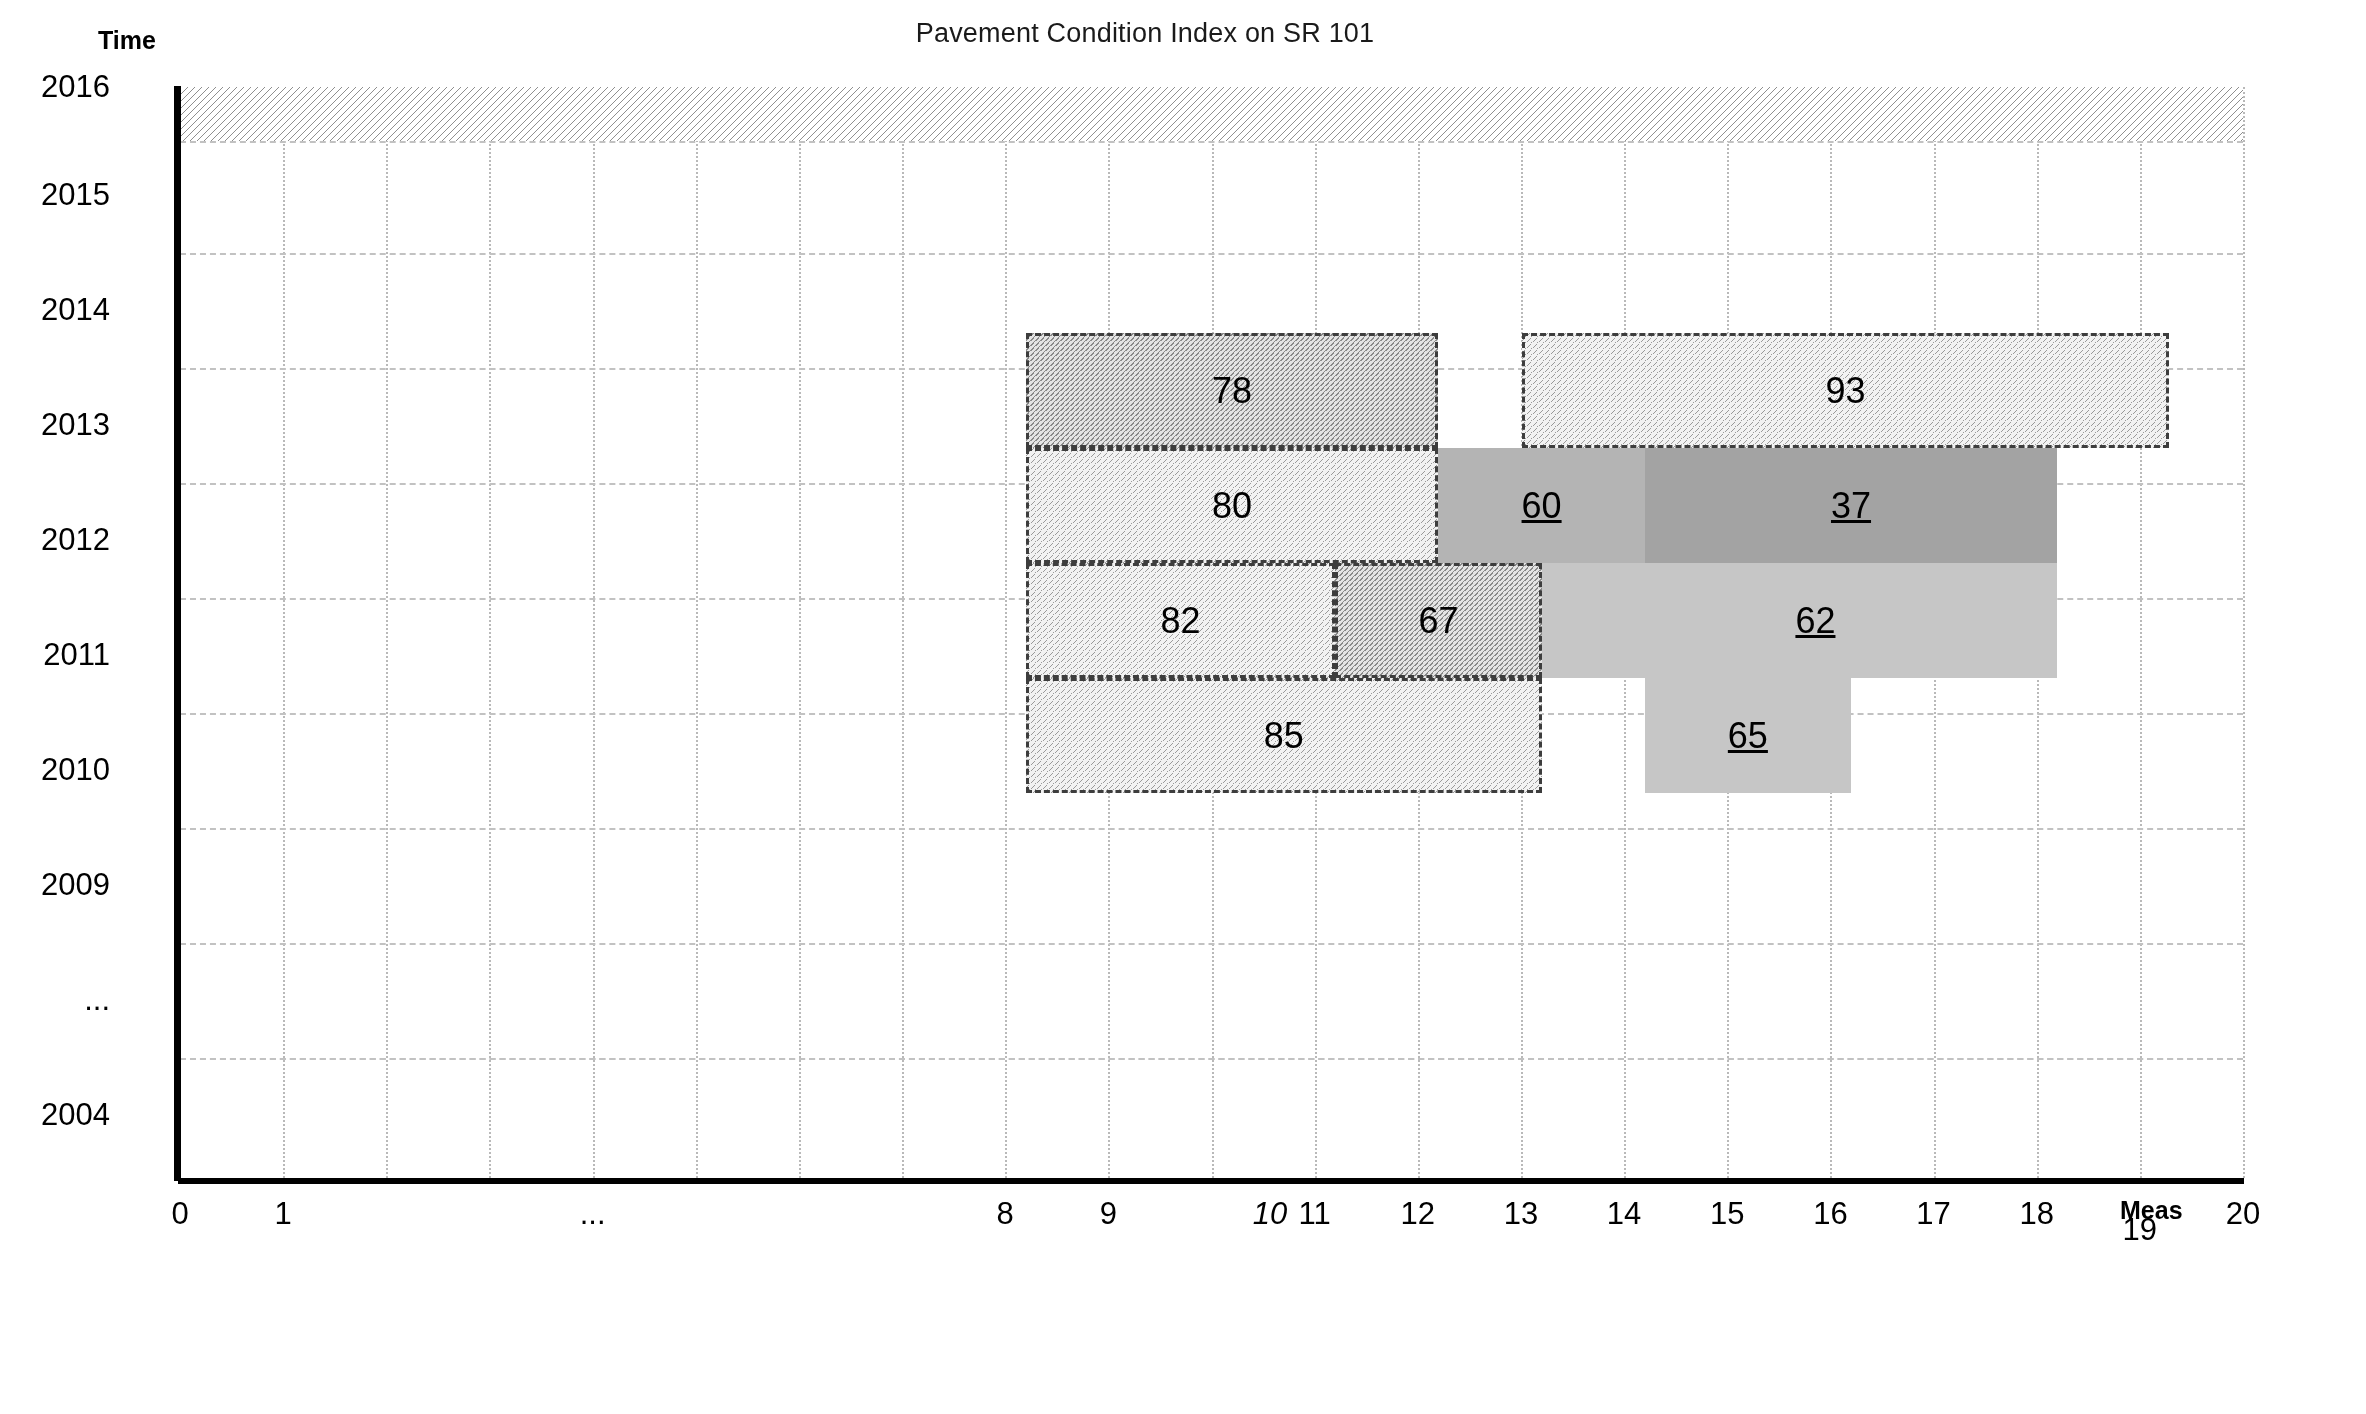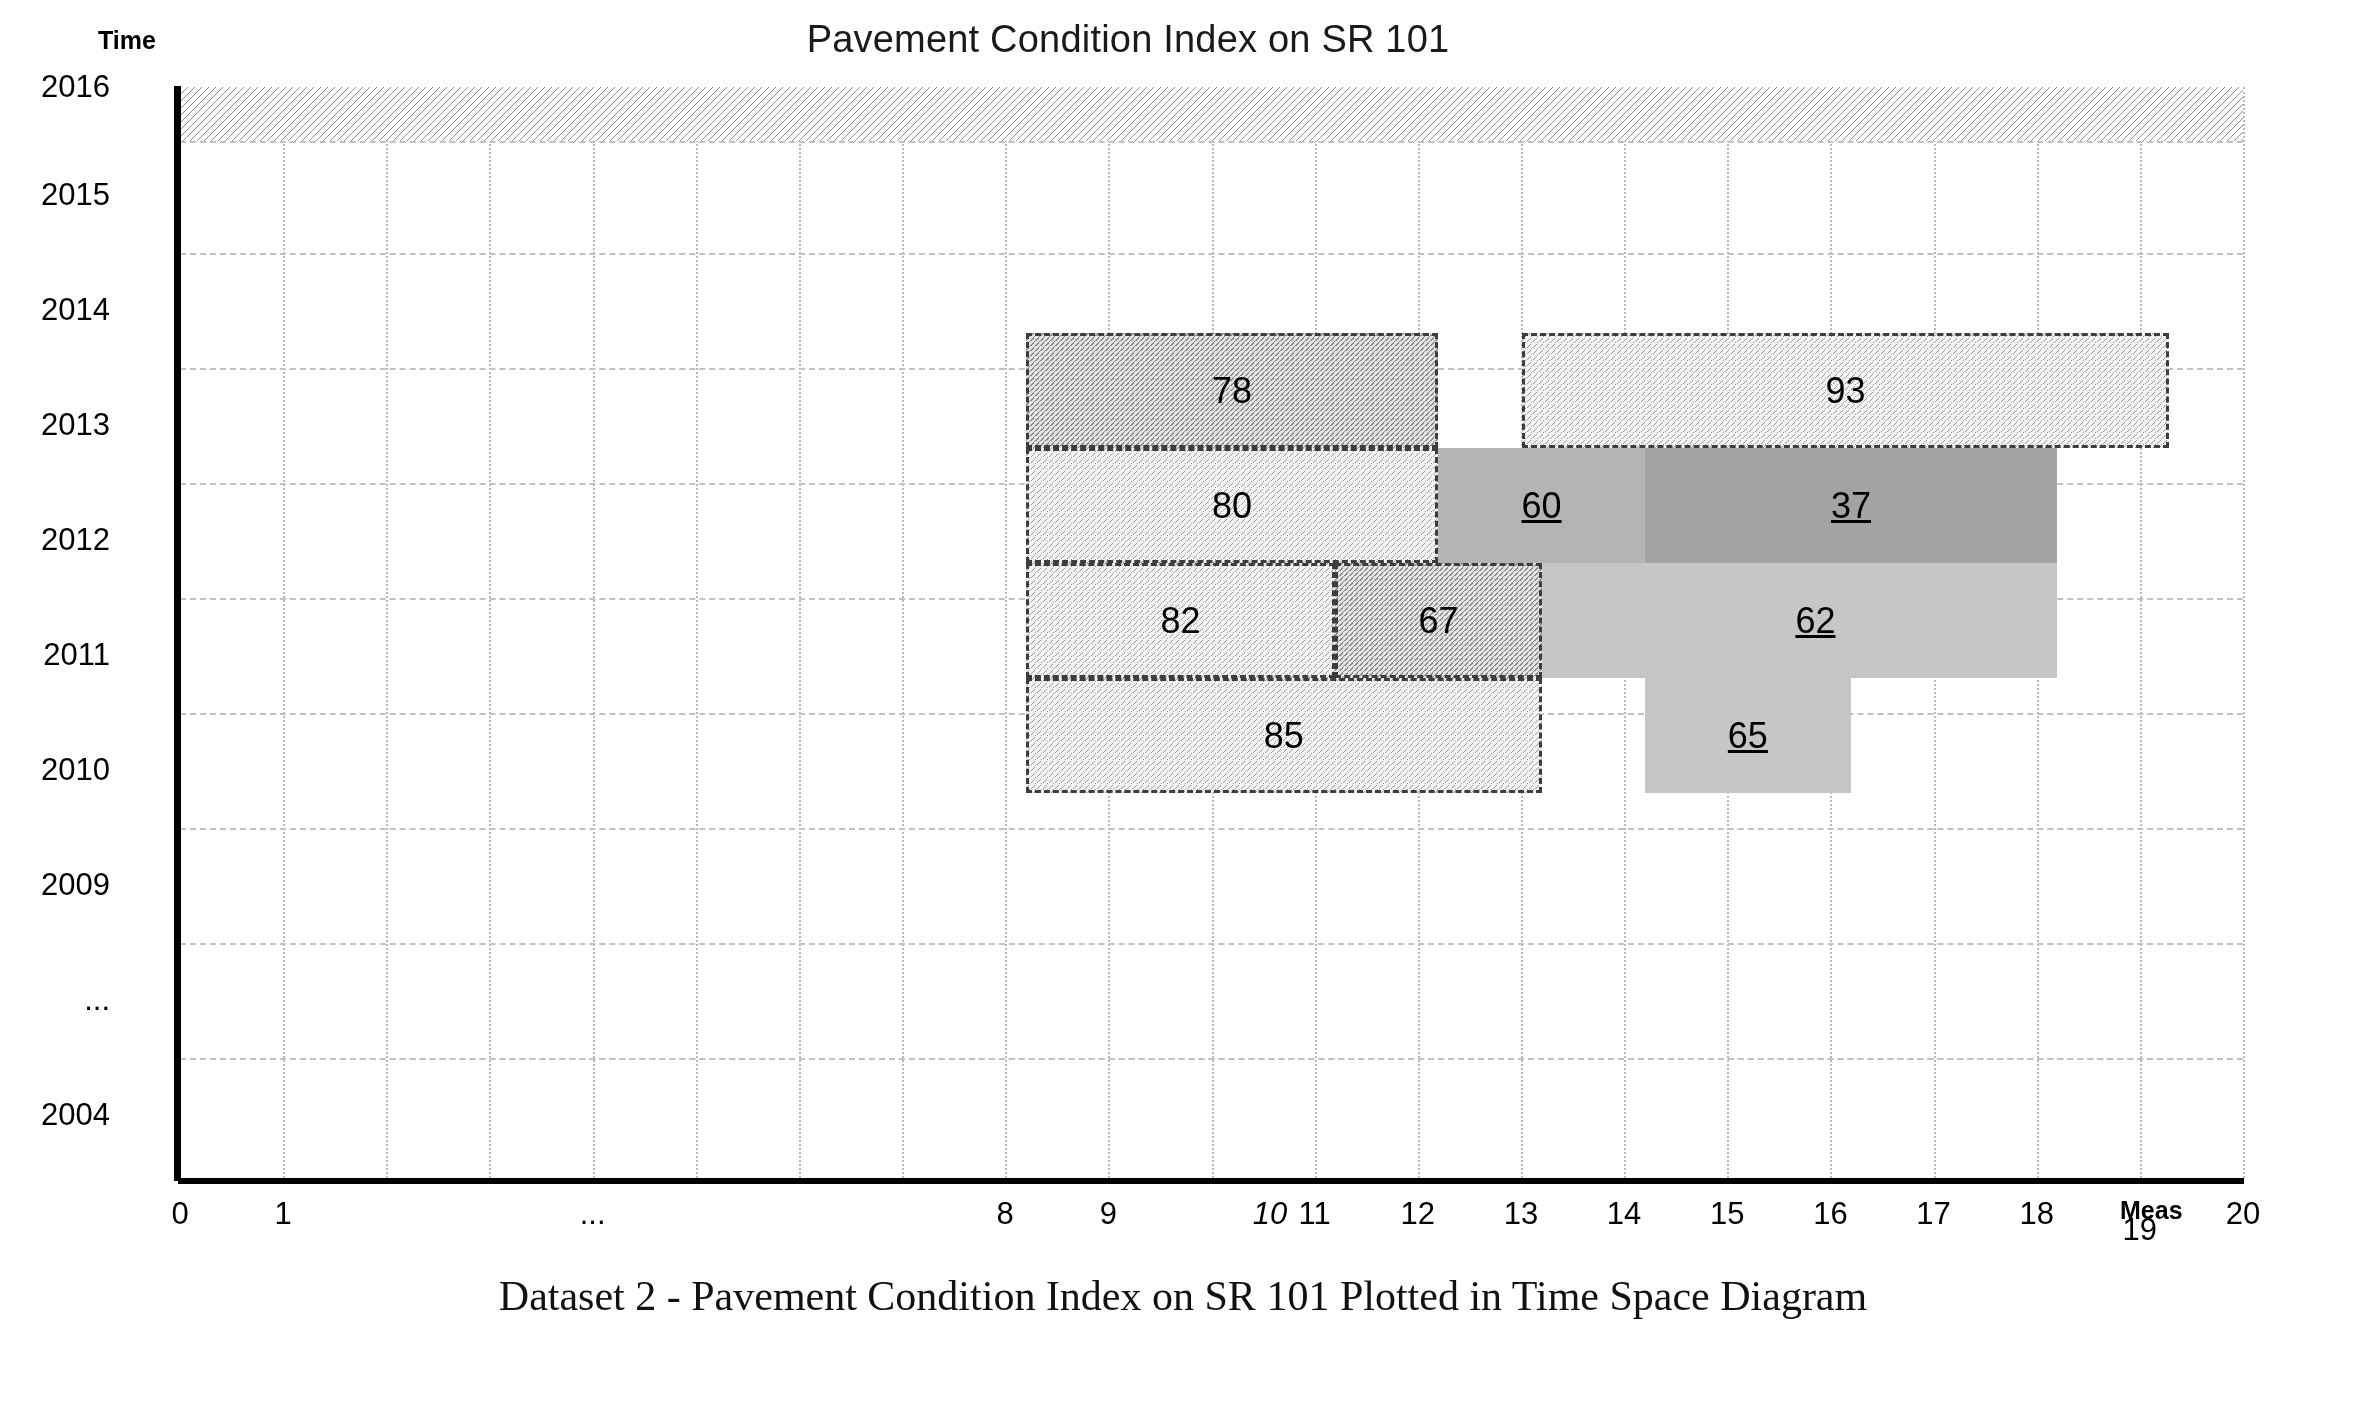--- a/index.html
+++ b/index.html
@@ -3,22 +3,22 @@
 <meta charset="utf-8">
 <style>
   html,body{margin:0;padding:0;background:#ffffff;}
   body{width:2366px;height:1414px;font-family:"Liberation Sans",sans-serif;position:relative;overflow:hidden;}
 
   
   #figure{position:absolute;left:0;top:0;width:2366px;height:1414px;}
 
   
   #chart-title{
-    position:absolute;left:163px;top:18px;width:1930px;
-    text-align:center;font-size:38px;color:#1a1a1a;font-weight:400;
+    position:absolute;left:180px;top:18px;width:1930px;
+    text-align:center;font-size:27px;color:#1a1a1a;font-weight:400;
     letter-spacing:.2px;
   }
 
   
   #y-axis-name{
     position:absolute;left:98px;top:26px;font-size:25px;font-weight:bold;color:#000;
   }
   #x-axis-name{
     position:absolute;left:2120px;top:1196px;font-size:25px;font-weight:bold;color:#000;
   }
@@ -204,14 +204,13 @@
       <div class="xtick" style="left: 1520.95px;">13</div>
       <div class="xtick" style="left: 1624.1px;">14</div>
       <div class="xtick" style="left: 1727.25px;">15</div>
       <div class="xtick" style="left: 1830.4px;">16</div>
       <div class="xtick" style="left: 1933.55px;">17</div>
       <div class="xtick" style="left: 2036.7px;">18</div>
       <div class="xtick" style="left: 2139.85px; margin-top: 16px;">19</div>
       <div class="xtick" style="left: 2243px;">20</div>
     </div>
 
-  <div id="caption">Dataset 2 - Pavement Condition Index on SR 101 Plotted in Time Space Diagram</div>
 </div>
 
 </body></html>

